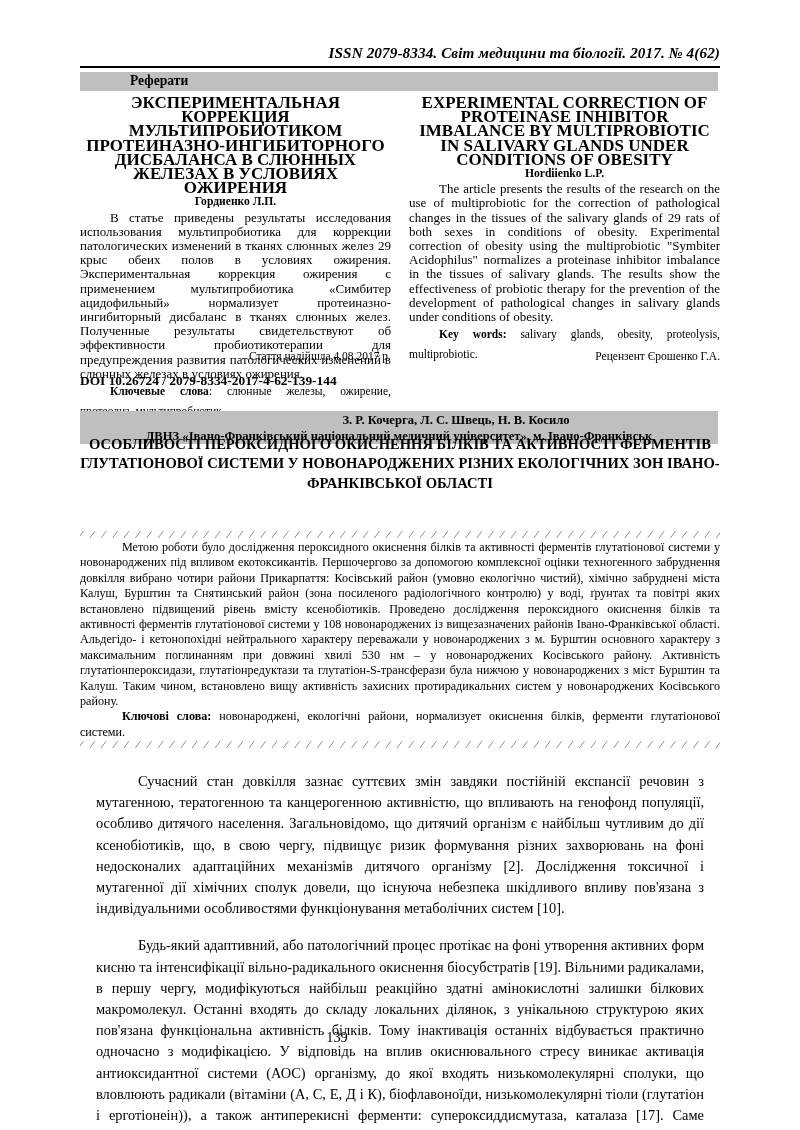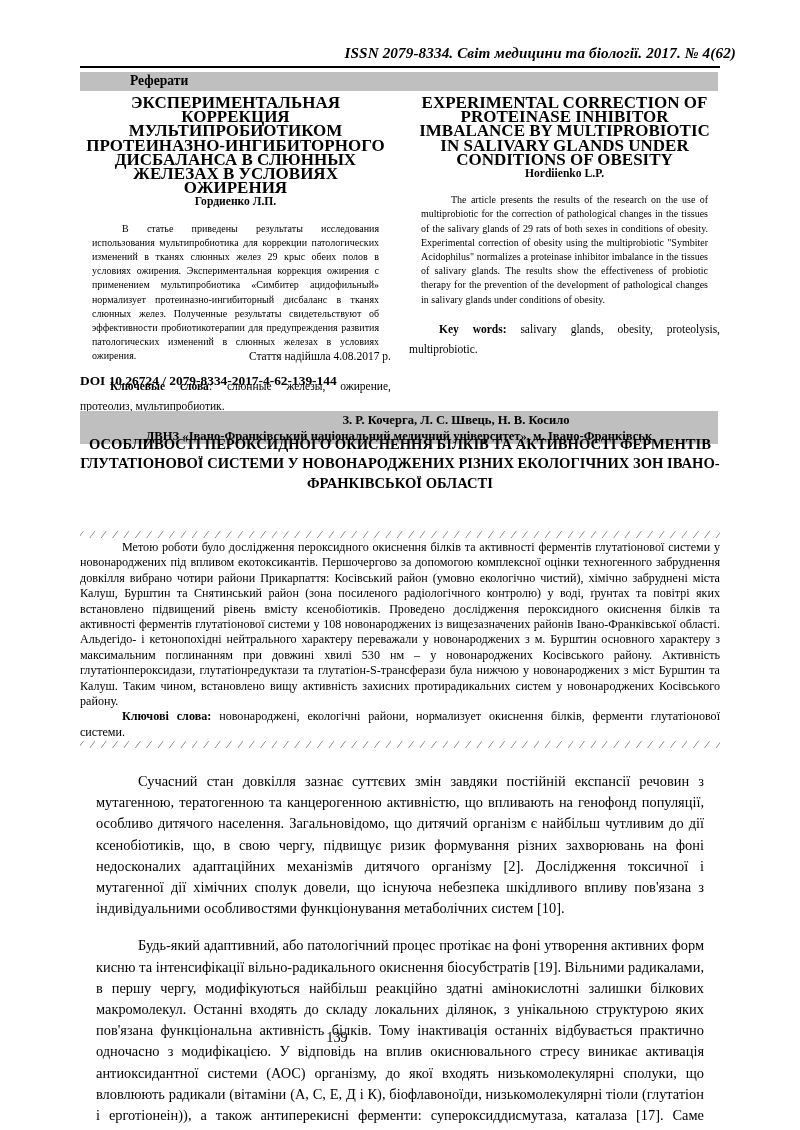--- a/index.html
+++ b/index.html
@@ -19,21 +19,21 @@
     position: relative;
     width: 800px;
     height: 1130px;
     padding: 0;
     box-sizing: border-box;
   }
 
   
   .running-head {
     position: absolute;
-    left: 96px;
+    left: 80px;
     top: 44px;
     width: 640px;
     text-align: right;
     font-style: italic;
     font-weight: bold;
     font-size: 15.2px;
     letter-spacing: 0.1px;
     white-space: nowrap;
   }
   .head-rule {
@@ -85,23 +85,23 @@
   }
   .abs-author {
     text-align: center;
     font-weight: bold;
     font-size: 11.6px;
     line-height: 14.2px;
     margin: 0 0 1px 0;
   }
   .abs-body {
     text-align: justify;
-    font-size: 10px;
+    font-size: 13px;
     line-height: 14.2px;
-    margin: 12px;
+    margin: 0;
     text-indent: 30px;
     hyphens: none;
   }
   .abs-keywords {
     text-align: justify;
     font-size: 11.5px;
     line-height: 20px;
     margin: 0;
     text-indent: 30px;
   }
@@ -266,20 +266,21 @@
 
     <div class="abs-col">
       <div class="abs-title">EXPERIMENTAL CORRECTION OF PROTEINASE INHIBITOR IMBALANCE BY MULTIPROBIOTIC IN SALIVARY GLANDS UNDER CONDITIONS OF OBESITY</div>
       <div class="abs-author">Hordiienko L.P.</div>
       <p class="abs-body">The article presents the results of the research on the use of multiprobiotic for the correction of pathological changes in the tissues of the salivary glands of 29 rats of both sexes in conditions of obesity. Experimental correction of obesity using the multiprobiotic "Symbiter Acidophilus" normalizes a proteinase inhibitor imbalance in the tissues of salivary glands. The results show the effectiveness of probiotic therapy for the prevention of the development of pathological changes in salivary glands under conditions of obesity.</p>
       <p class="abs-keywords"><b>Key words:</b><span> salivary glands, obesity, proteolysis, multiprobiotic.</span></p>
     </div>
   </div>
 
   <div class="submitted">Стаття надійшла 4.08.2017 р.</div>
+  <div class="reviewer">Рецензент Єрошенко Г.А.</div>
 
   <div class="doi-block">
     <div>DOI 10.26724 / 2079-8334-2017-4-62-139-144</div>
   </div>
 
   <div class="authors-band"></div>
   <div class="authors-line">З. Р. Кочерга, Л. С.  Швець, Н. В. Косило</div>
   <div class="affil-line">ДВНЗ «Івано-Франківський національний медичний університет», м. Івано-Франківськ</div>
 
   <div class="article-title">ОСОБЛИВОСТІ ПЕРОКСИДНОГО ОКИСНЕННЯ БІЛКІВ ТА АКТИВНОСТІ ФЕРМЕНТІВ ГЛУТАТІОНОВОЇ СИСТЕМИ У НОВОНАРОДЖЕНИХ РІЗНИХ ЕКОЛОГІЧНИХ ЗОН ІВАНО-ФРАНКІВСЬКОЇ ОБЛАСТІ</div>

